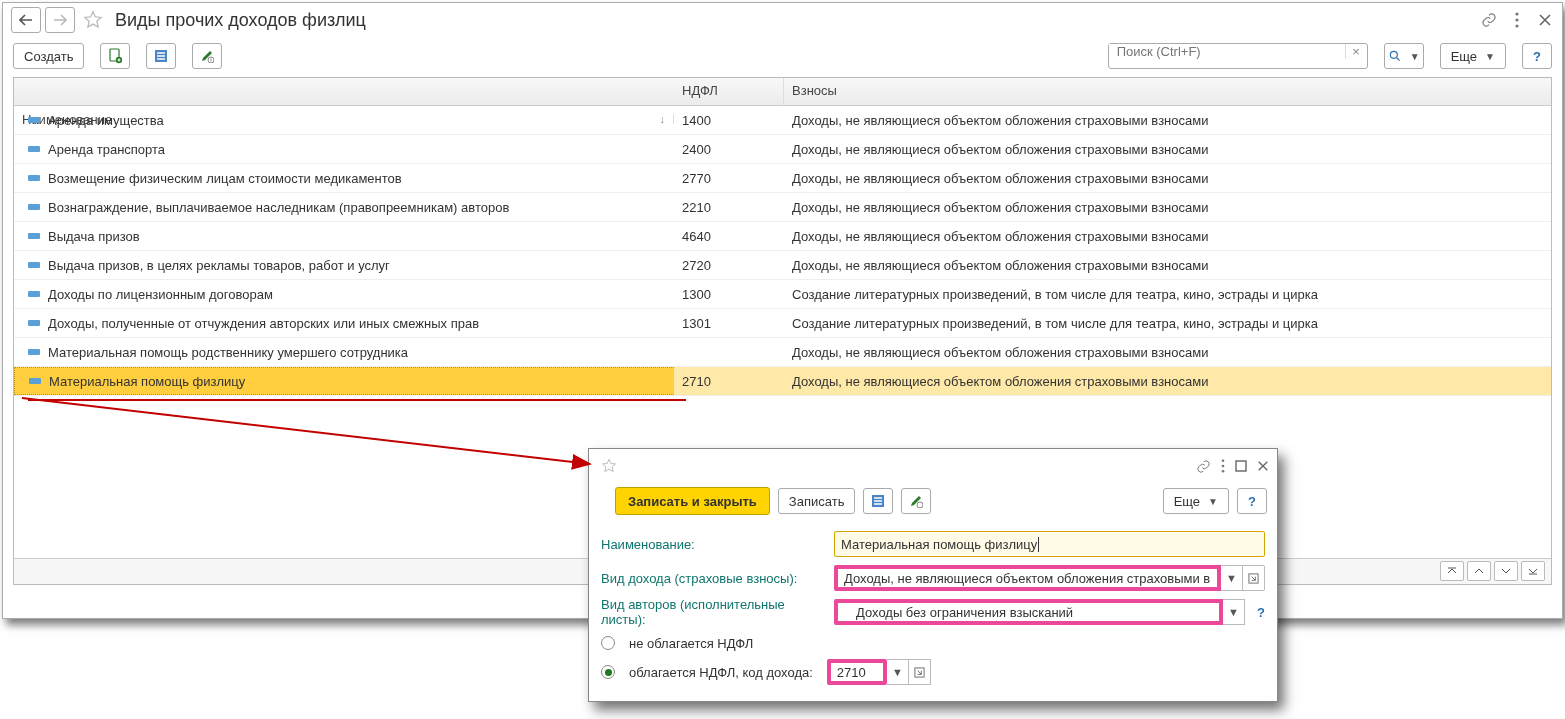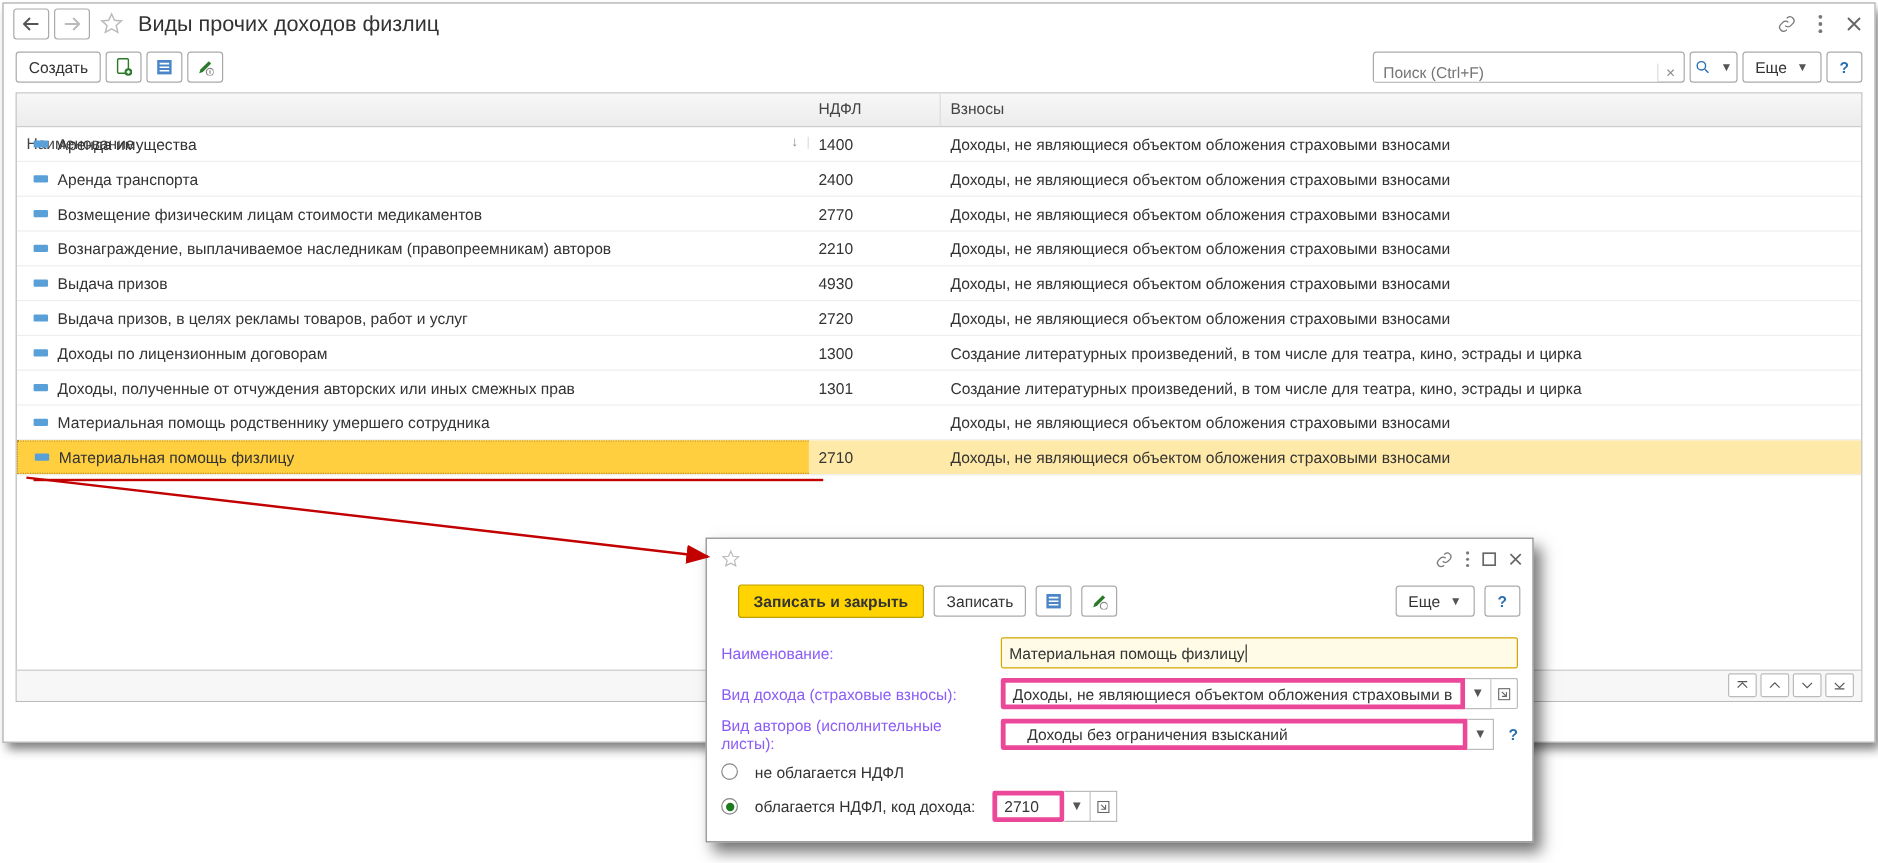--- a/index.html
+++ b/index.html
@@ -42,36 +42,36 @@
   .title-text { font-size: 18px; margin-left: 4px; }
   .titlebar-right { margin-left: auto; display: flex; align-items: center; gap: 10px; }
   .ic { display:inline-flex; align-items:center; justify-content:center; }
   .link-icon, .dots-icon, .close-x { color: #666; cursor: pointer; width: 18px; height: 18px; }
 
   .toolbar {
     display: flex;
     align-items: center;
     height: 38px;
     padding: 0 10px;
-    gap: 4px;
+    gap: 16px;
   }
   .btn {
     height: 26px;
     border: 1px solid #aaa;
     border-radius: 3px;
     background: #fff;
     padding: 0 10px;
     display: inline-flex; align-items: center; gap: 4px;
     cursor: pointer;
     font-size: 13px;
   }
   .btn.icon-only { width: 30px; padding: 0; justify-content: center; }
   .toolbar .spacer { flex: 1; }
   .search-wrap {
-    display: flex; align-items: flex-end;
+    display: flex; align-items: flex-start;
     border: 1px solid #aaa; border-radius: 3px;
     height: 26px; width: 260px; background: #fff;
   }
   .search-wrap input {
     flex: 1; border: none; outline: none; padding: 0 8px; font-size: 13px; color: #888;
   }
   .search-wrap .clear { width: 22px; text-align: center; color: #888; cursor: pointer; border-left: 1px solid #ddd; }
   .dropdown-chevron { margin-left: 4px; font-size: 10px; color: #555; }
 
   .grid {
@@ -171,21 +171,21 @@
     border: 1px solid #c0a000;
     border-radius: 3px;
     padding: 0 12px;
     font-weight: bold;
     display:inline-flex; align-items:center;
     cursor:pointer;
     margin-left:16px;
   }
   .dlg-body { padding: 4px 12px 14px 12px; }
   .form-row { display:flex; align-items:center; height: 34px; gap: 8px; }
-  .form-label { width: 225px; font-size: 13px; color: #8b5cf6; }
+  .form-label { width: 225px; font-size: 13px; color: #0f766e; }
   .form-input {
     flex:1; height: 26px; border:4px solid #ec4899; border-radius:2px;
     padding: 0 6px; font-size: 13px;
     display:flex; align-items:center;
   }
   .form-input.active-field {
     border: 1px solid #d6a600;
     background: #fffbe6;
   }
   .tiny-btn {
@@ -340,21 +340,21 @@
             <span>Вознаграждение, выплачиваемое наследникам (правопреемникам) авторов</span>
           </div>
           <div class="c2">2210</div>
           <div class="c3">Доходы, не являющиеся объектом обложения страховыми взносами</div>
         </div>
         <div class="row">
           <div class="c1">
             <span class="row-icon"></span>
             <span>Выдача призов</span>
           </div>
-          <div class="c2">4930</div>
+          <div class="c2">4640</div>
           <div class="c3">Доходы, не являющиеся объектом обложения страховыми взносами</div>
         </div>
         <div class="row">
           <div class="c1">
             <span class="row-icon"></span>
             <span>Выдача призов, в целях рекламы товаров, работ и услуг</span>
           </div>
           <div class="c2">2720</div>
           <div class="c3">Доходы, не являющиеся объектом обложения страховыми взносами</div>
         </div>

